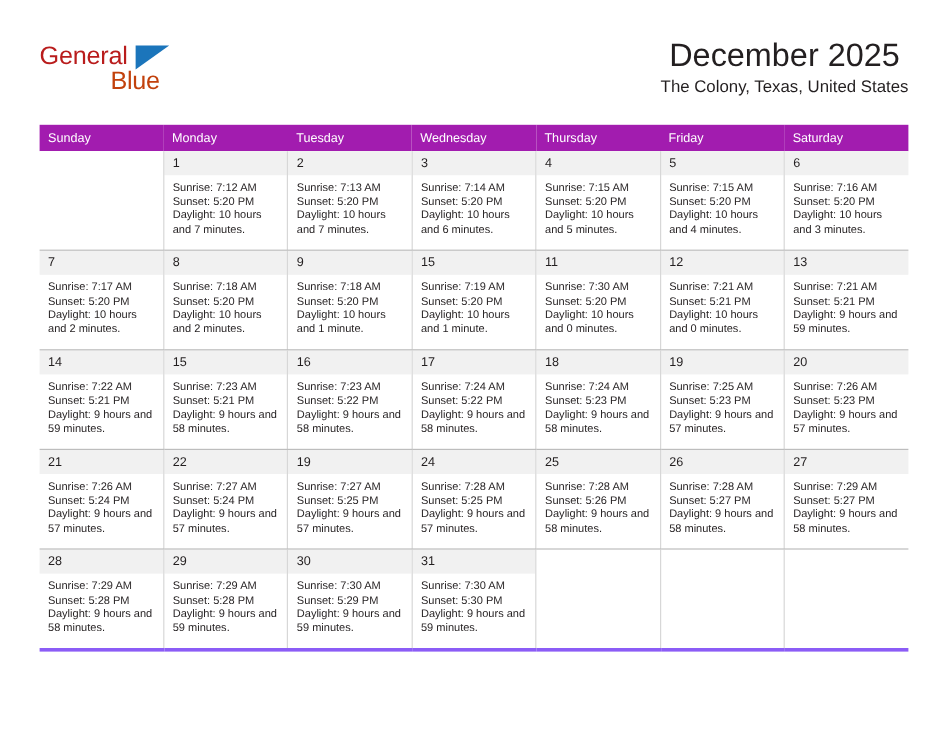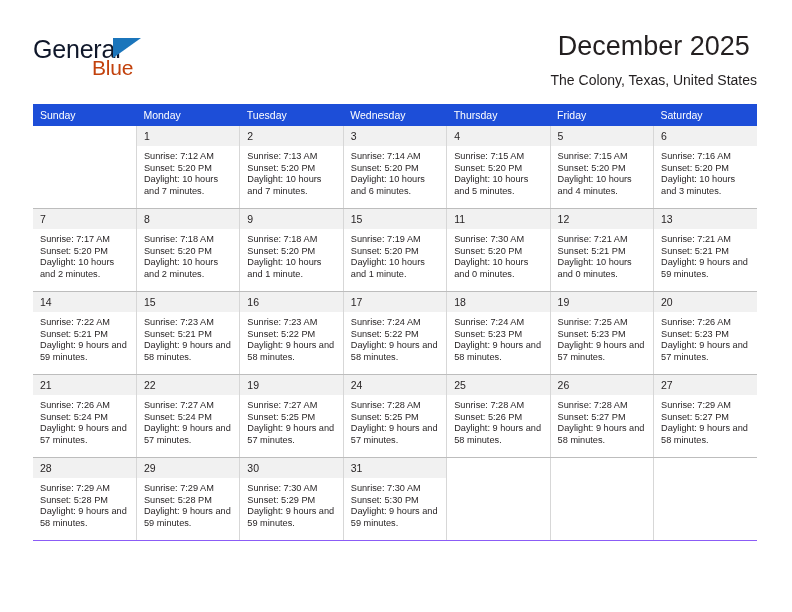--- a/index.html
+++ b/index.html
@@ -33,23 +33,23 @@
     position: absolute;
     left: 0;
     top: 0;
     width: 180px;
     height: 55px;
   }
   .brand-general {
     position: absolute;
     left: 0;
     top: 5px;
-    font-size: 25px;
+    font-size: 21px;
     letter-spacing: -0.2px;
-    color: #0f172a;
+    color: #b91c1c;
     font-family: "Liberation Sans", sans-serif;
   }
   .brand-triangle {
     position: absolute;
     left: 80px;
     top: 8px;
     width: 0;
     height: 0;
     border-left: 28px solid #1b75bb;
     border-bottom: 20px solid transparent;
@@ -75,35 +75,34 @@
     color: #231f20;
     line-height: 32px;
     white-space: nowrap;
     font-weight: normal;
     text-align: center;
   }
   .cal-subtitle {
     font-size: 14px;
     color: #231f20;
     line-height: 20px;
-    margin-top: 8px;
     white-space: nowrap;
   }
 
   
   .calendar {
     position: absolute;
     left: 33px;
     top: 104px;
     width: 724px;
     border-collapse: collapse;
     table-layout: fixed;
   }
   .calendar th {
-    background: #1d4ed8;
+    background: #a21caf;
     color: #ffffff;
     font-size: 10.5px;
     font-weight: normal;
     text-align: left;
     padding: 5px 0 5px 7px;
     height: 11px;
     border: none;
   }
   .calendar td {
     vertical-align: top;
@@ -111,21 +110,21 @@
     border-bottom: 1px solid #bdbdbd;
     padding: 0;
     height: 82px;
     width: 103.43px;
     background: #ffffff;
   }
   .calendar td:last-child {
     border-right: none;
   }
   .calendar tr:last-child td {
-    border-bottom: 1px solid #8b5cf6;
+    border-bottom: 3px solid #8b5cf6;
   }
   .daynum {
     display: block;
     background: #f1f1f1;
     font-size: 10.5px;
     color: #231f20;
     padding: 4px 0 4px 7px;
     height: 12px;
     line-height: 12px;
   }

